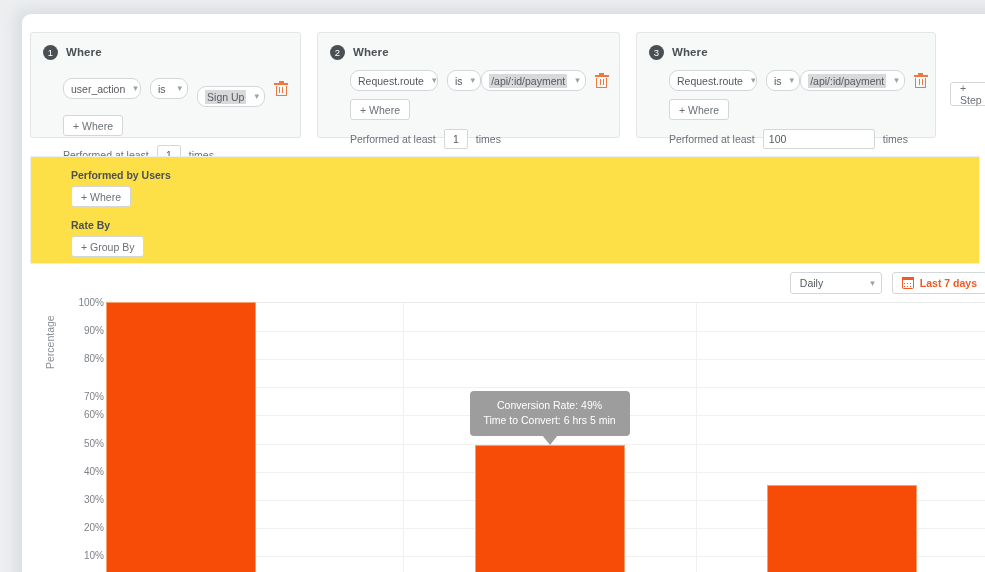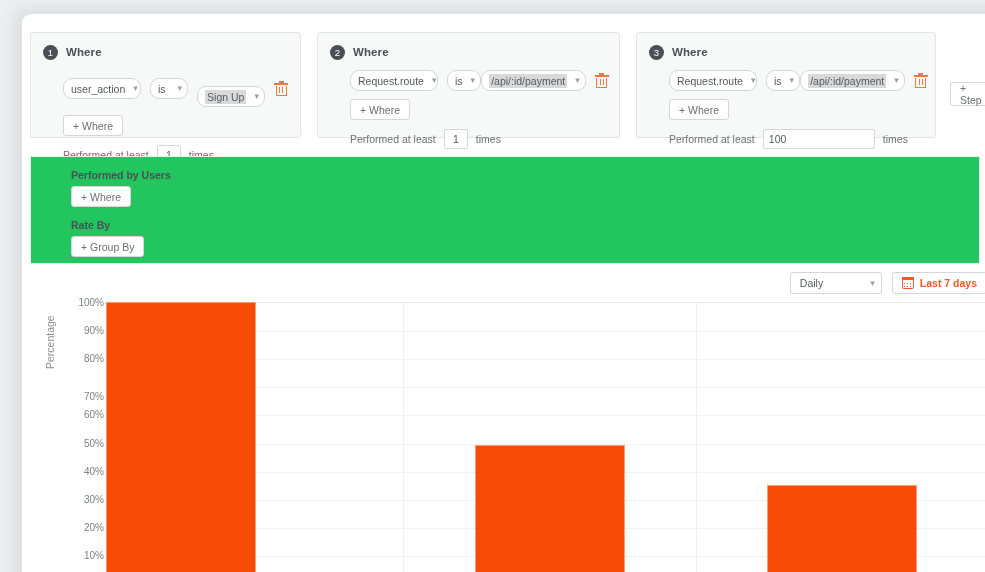--- a/index.html
+++ b/index.html
@@ -125,21 +125,21 @@
     border: 1px solid #d4d7da; border-radius: 3px; background: #fff;
     font-size: 10.5px; color: #6b7075;
     display: inline-flex; align-items: center;
   }
 
   
   .band {
     position: absolute;
     left: 8px; top: 142px;
     width: 950px; height: 108px;
-    background: #22c55e;
+    background: #fde047;
     border: 1px solid #eceef0;
   }
   .band-label {
     font-size: 10.5px; color: #4b5055; font-weight: bold;
     position: absolute;
   }
   .l1 { left: 40px; top: 12px; }
   .l2 { left: 40px; top: 62px; }
   .band .btn-wire { position: absolute; }
   .b1 { left: 40px; top: 29px; }
@@ -376,15 +376,19 @@
       <div class="hgrid" style="top: 140.5px;"></div>
       <div class="hgrid" style="top: 168.6px;"></div>
       <div class="hgrid" style="top: 196.7px;"></div>
       <div class="hgrid" style="top: 224.8px;"></div>
       <div class="hgrid" style="top: 252.9px;"></div>
       <div class="vgrid" style="left: 292.333px;"></div>
       <div class="vgrid" style="left: 584.667px;"></div>
       <div class="bar" style="left: -4.84px; width: 150px; height: 281px; background: rgb(247, 76, 8);"></div>
       <div class="bar" style="left: 363.5px; width: 150px; height: 137.69px; background: rgb(247, 76, 8);"></div>
       <div class="bar" style="left: 655.833px; width: 150px; height: 98.35px; background: rgb(247, 76, 8);"></div>
+      <div class="tip" style="background: rgb(157, 157, 157); left: 358.5px; top: 88.31px;">
+        <div>Conversion Rate: 49%</div>
+        <div>Time to Convert: 6 hrs 5 min</div>
+      </div>
     </div>
 
 </div>
 
 </body></html>

